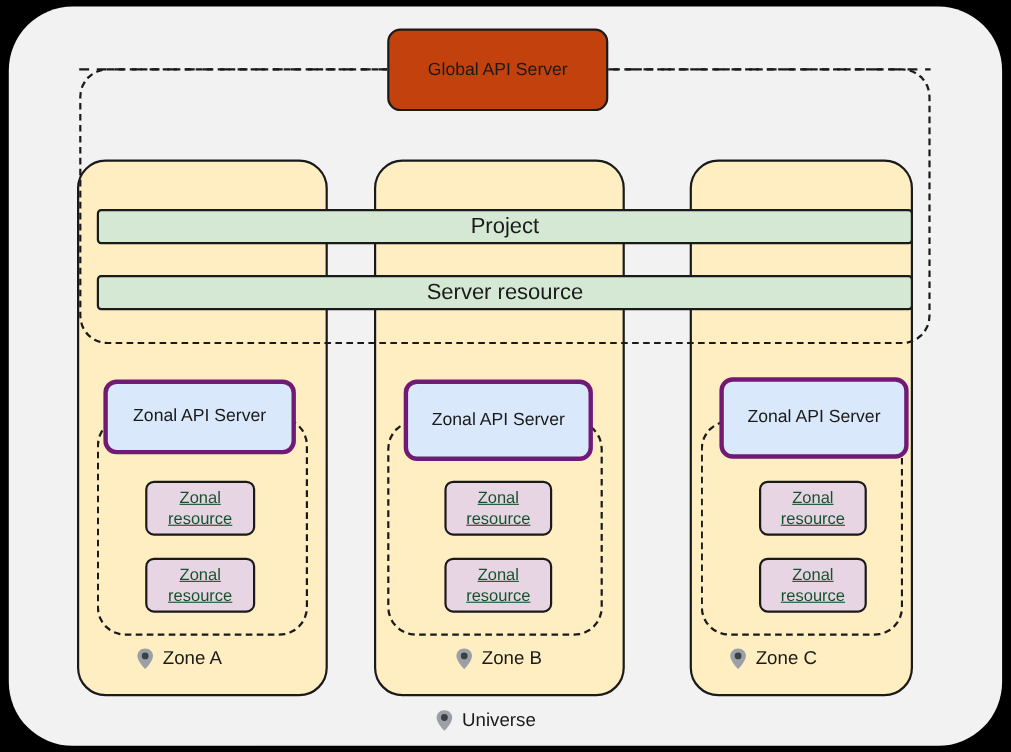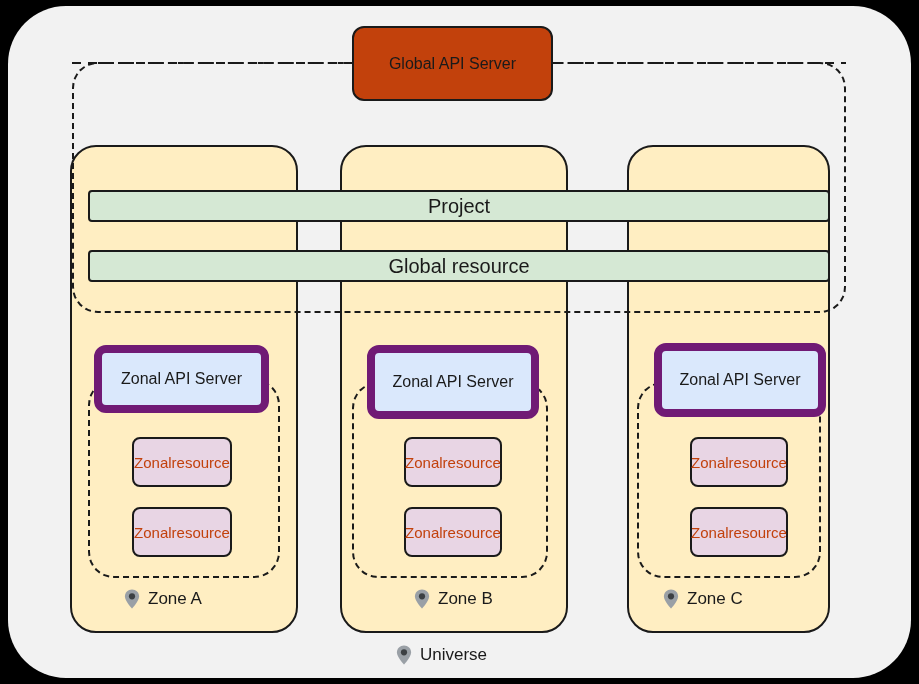--- a/index.html
+++ b/index.html
@@ -91,21 +91,21 @@
     z-index: 3;
   }
   #zonal-scope-a { left: 88px;  top: 379px; width: 192px; height: 199px; }
   #zonal-scope-b { left: 352px; top: 382px; width: 196px; height: 196px; }
   #zonal-scope-c { left: 637px; top: 382px; width: 184px; height: 196px; }
 
   
   .api-box {
     position: absolute;
     background: #dae8fc;
-    border: 8px solid #701a75;
+    border: 4px solid #701a75;
     border-radius: 12px;
     box-sizing: border-box;
     display: flex;
     align-items: center;
     justify-content: center;
     font-size: 16px;
     color: #1a1a1a;
     z-index: 6;
     text-align: center;
   }
@@ -133,28 +133,29 @@
   }
 
   
   .resource-box {
     position: absolute;
     background: #e8d5e4;
     border: 2px solid #1a1a1a;
     border-radius: 8px;
     box-sizing: border-box;
     display: flex;
-    flex-direction: row;
+    flex-direction: column;
     align-items: center;
     justify-content: center;
     font-size: 15px;
     line-height: 19px;
-    color: #c2410c;
+    color: #14532d;
     z-index: 6;
     text-align: center;
+    text-decoration: underline;
   }
   #res-a-1 { left: 132px; top: 437px; width: 100px; height: 50px; }
   #res-a-2 { left: 132px; top: 507px; width: 100px; height: 50px; }
   #res-b-1 { left: 404px; top: 437px; width: 98px;  height: 50px; }
   #res-b-2 { left: 404px; top: 507px; width: 98px;  height: 50px; }
   #res-c-1 { left: 690px; top: 437px; width: 98px;  height: 50px; }
   #res-c-2 { left: 690px; top: 507px; width: 98px;  height: 50px; }
 
   
   .zone-label {
@@ -196,21 +197,21 @@
   <div style="position:absolute;left:352px;top:52px;width:201px;height:24px;background:#f2f2f2;z-index:5;"></div>
 
   <div class="zone" id="zone-a"></div>
   <div class="zone" id="zone-b"></div>
   <div class="zone" id="zone-c"></div>
 
   <div class="green-bar" id="bar-project">
     <span>Project</span>
   </div>
   <div class="green-bar" id="bar-global-resource">
-    <span>Global resource</span>
+    <span>Server resource</span>
   </div>
 
   <div class="zonal-scope" id="zonal-scope-a"></div>
   <div class="zonal-scope" id="zonal-scope-b"></div>
   <div class="zonal-scope" id="zonal-scope-c"></div>
 
   <div class="api-box" id="api-zone-a">
     <span>Zonal API Server</span>
   </div>
   <div class="api-box" id="api-zone-b">

